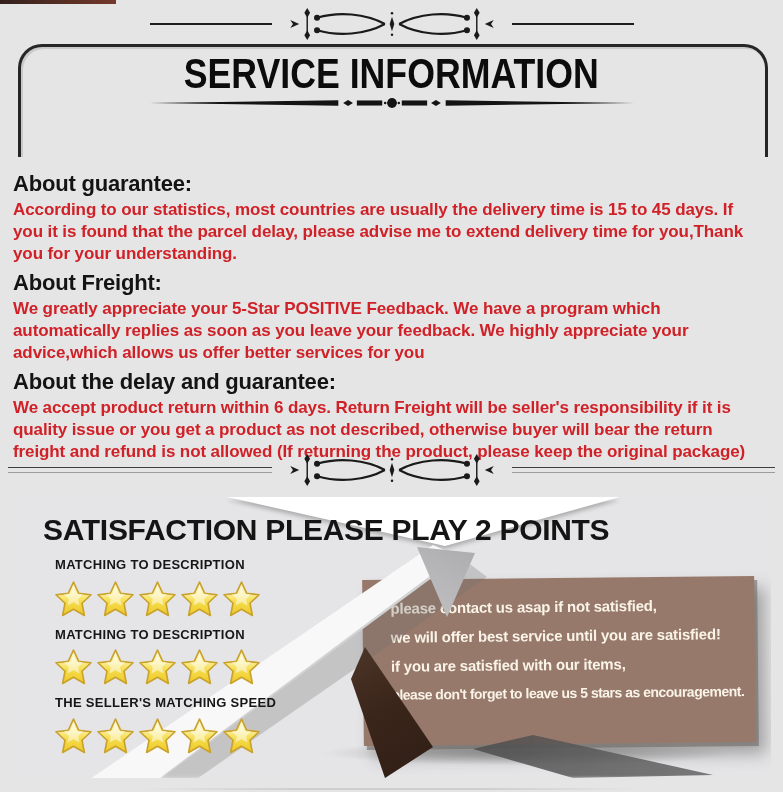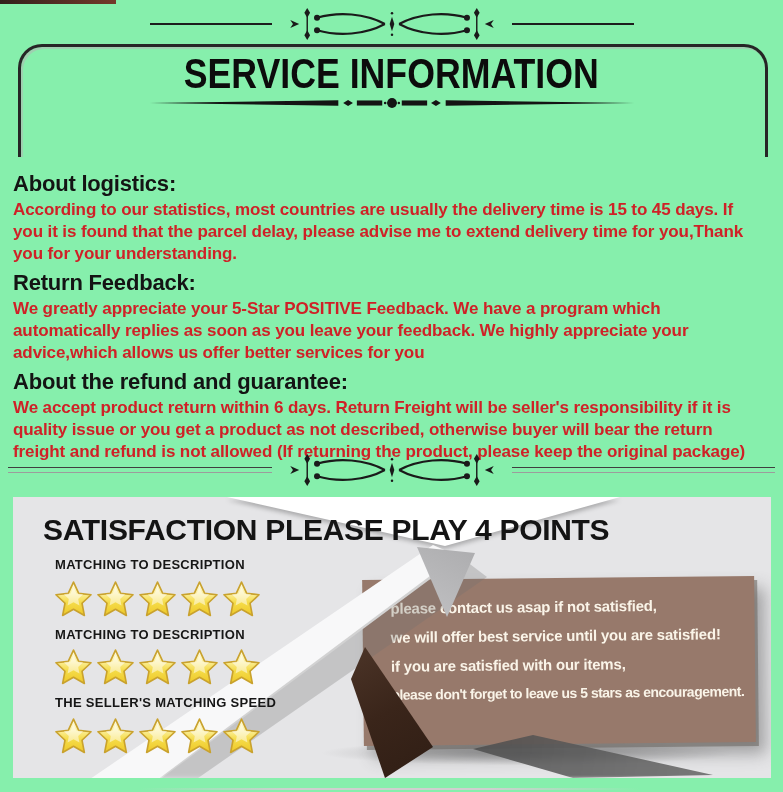--- a/index.html
+++ b/index.html
@@ -1,18 +1,18 @@
 <!DOCTYPE html>
 <html><head>
 <meta charset="utf-8">
 <style>
   html,body{margin:0;padding:0;background:#ffffff;}
   #canvas{
     position:relative;width:783px;height:792px;margin:0 auto;overflow:hidden;
-    background:#86efac;font-family:"Liberation Sans",sans-serif;
+    background:#e5e5e5;font-family:"Liberation Sans",sans-serif;
   }
   
   .accent-strip{position:absolute;left:0;top:0;width:116px;height:4px;
     background:linear-gradient(to right,#33201c,#74392a);}
   
   .flourish-row{position:absolute;display:flex;align-items:center;height:40px;}
   .flourish-top{left:150px;width:484px;top:4px;}
   .flourish-mid{left:8px;width:767px;top:450px;}
   .fl-line{flex:1;height:2px;background:#1d1d1d;}
   .flourish-mid .fl-line{height:4px;background:none;
@@ -121,29 +121,29 @@
         <rect x="214" y="5.4" width="26" height="5.2"></rect>
         <circle cx="243" cy="8" r="1.3"></circle>
         <circle cx="246.5" cy="8" r="1.3"></circle>
       </g>
       <use href="#td-side" transform="matrix(-1,0,0,1,500,0)"></use>
       <circle cx="250" cy="8" r="5"></circle>
     </g>
   </svg>
 
   <div class="about">
-    <h2>About logistics:</h2>
+    <h2>About guarantee:</h2>
     <p>According to our statistics, most countries are usually the delivery time is 15 to 45 days. If
 you it is found that the parcel delay, please advise me to extend delivery time for you,Thank
 you for your understanding.</p>
-    <h2>Return Feedback:</h2>
+    <h2>About Freight:</h2>
     <p>We greatly appreciate your 5-Star POSITIVE Feedback. We have a program which
 automatically replies as soon as you leave your feedback. We highly appreciate your
 advice,which allows us offer better services for you</p>
-    <h2>About the refund and guarantee:</h2>
+    <h2>About the delay and guarantee:</h2>
     <p>We accept product return within 6 days. Return Freight will be seller's responsibility if it is
 quality issue or you get a product as not described, otherwise buyer will bear the return
 freight and refund is not allowed (If returning the product, please keep the original package)</p>
   </div>
 
   <div class="flourish-row flourish-mid">
     <div class="fl-line"></div>
     <svg class="orn" viewBox="0 0 260 44">
       <g fill="#1a1a1a" stroke="#1a1a1a">
         <path d="M130,14 l2.6,8 -2.6,8 -2.6,-8 z" stroke="none"></path>
@@ -168,21 +168,21 @@
     <div class="note-box">
       <p class="note-line">please contact us asap if not satisfied,</p>
       <p class="note-line">we will offer best service until you are satisfied!</p>
       <p class="note-line">if you are satisfied with our items,</p>
       <p class="note-line compact">please don't forget to leave us 5 stars as encouragement.</p>
     </div>
 
     <div class="overlay corner-fold"></div>
     <div class="overlay dark-wedge"></div>
 
-    <h2 class="panel-heading">SATISFACTION PLEASE PLAY 4 POINTS</h2>
+    <h2 class="panel-heading">SATISFACTION PLEASE PLAY 2 POINTS</h2>
 
     <p class="rg-label" style="top:60px">MATCHING TO DESCRIPTION</p>
     <div class="star-row" style="top:84px">
         <svg viewBox="0 0 40 38">
     <path d="M20,1 L25.1,12 L37.1,13.4 L28.3,21.7 L30.6,33.6 L20,27.6 L9.4,33.6 L11.7,21.7 L2.9,13.4 L14.9,12 Z" fill="url(#starGrad)" stroke="#c9a22e" stroke-width="1.6" stroke-linejoin="round"></path>
     <path d="M20,1 L25.1,12 L37.1,13.4 L28.3,21.7 L30.6,33.6 L20,27.6 L9.4,33.6 L11.7,21.7 L2.9,13.4 L14.9,12 Z" transform="translate(9,5.5) scale(0.55)" fill="#ffffff" opacity=".5"></path>
   </svg>
         <svg viewBox="0 0 40 38">
     <path d="M20,1 L25.1,12 L37.1,13.4 L28.3,21.7 L30.6,33.6 L20,27.6 L9.4,33.6 L11.7,21.7 L2.9,13.4 L14.9,12 Z" fill="url(#starGrad)" stroke="#c9a22e" stroke-width="1.6" stroke-linejoin="round"></path>
     <path d="M20,1 L25.1,12 L37.1,13.4 L28.3,21.7 L30.6,33.6 L20,27.6 L9.4,33.6 L11.7,21.7 L2.9,13.4 L14.9,12 Z" transform="translate(9,5.5) scale(0.55)" fill="#ffffff" opacity=".5"></path>

